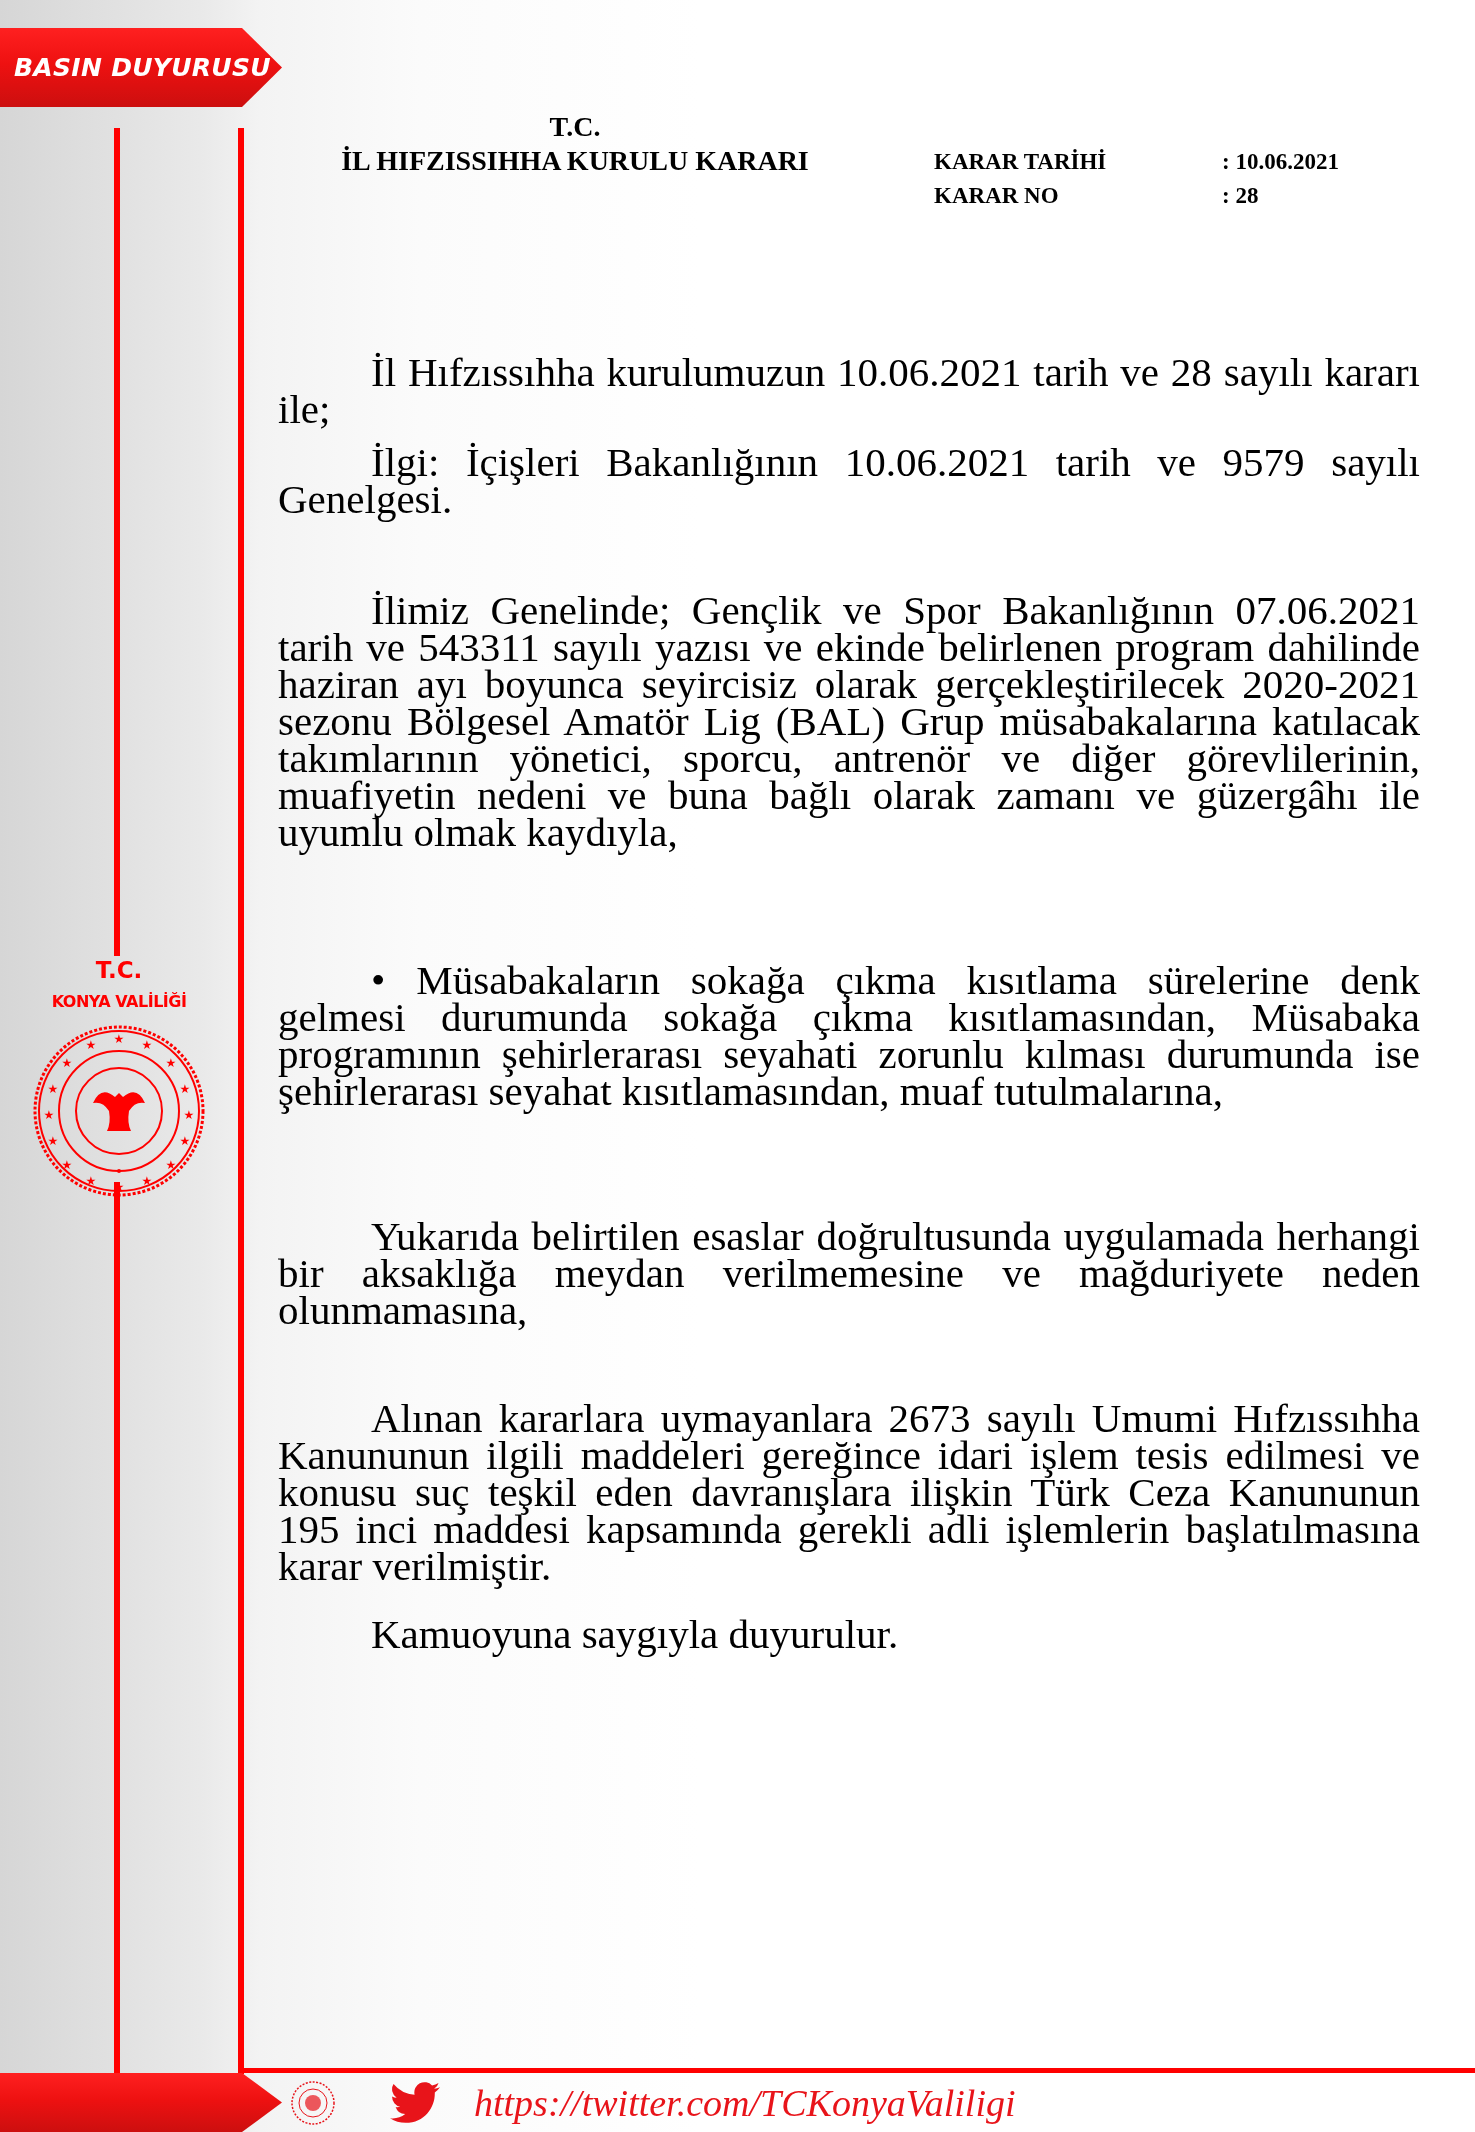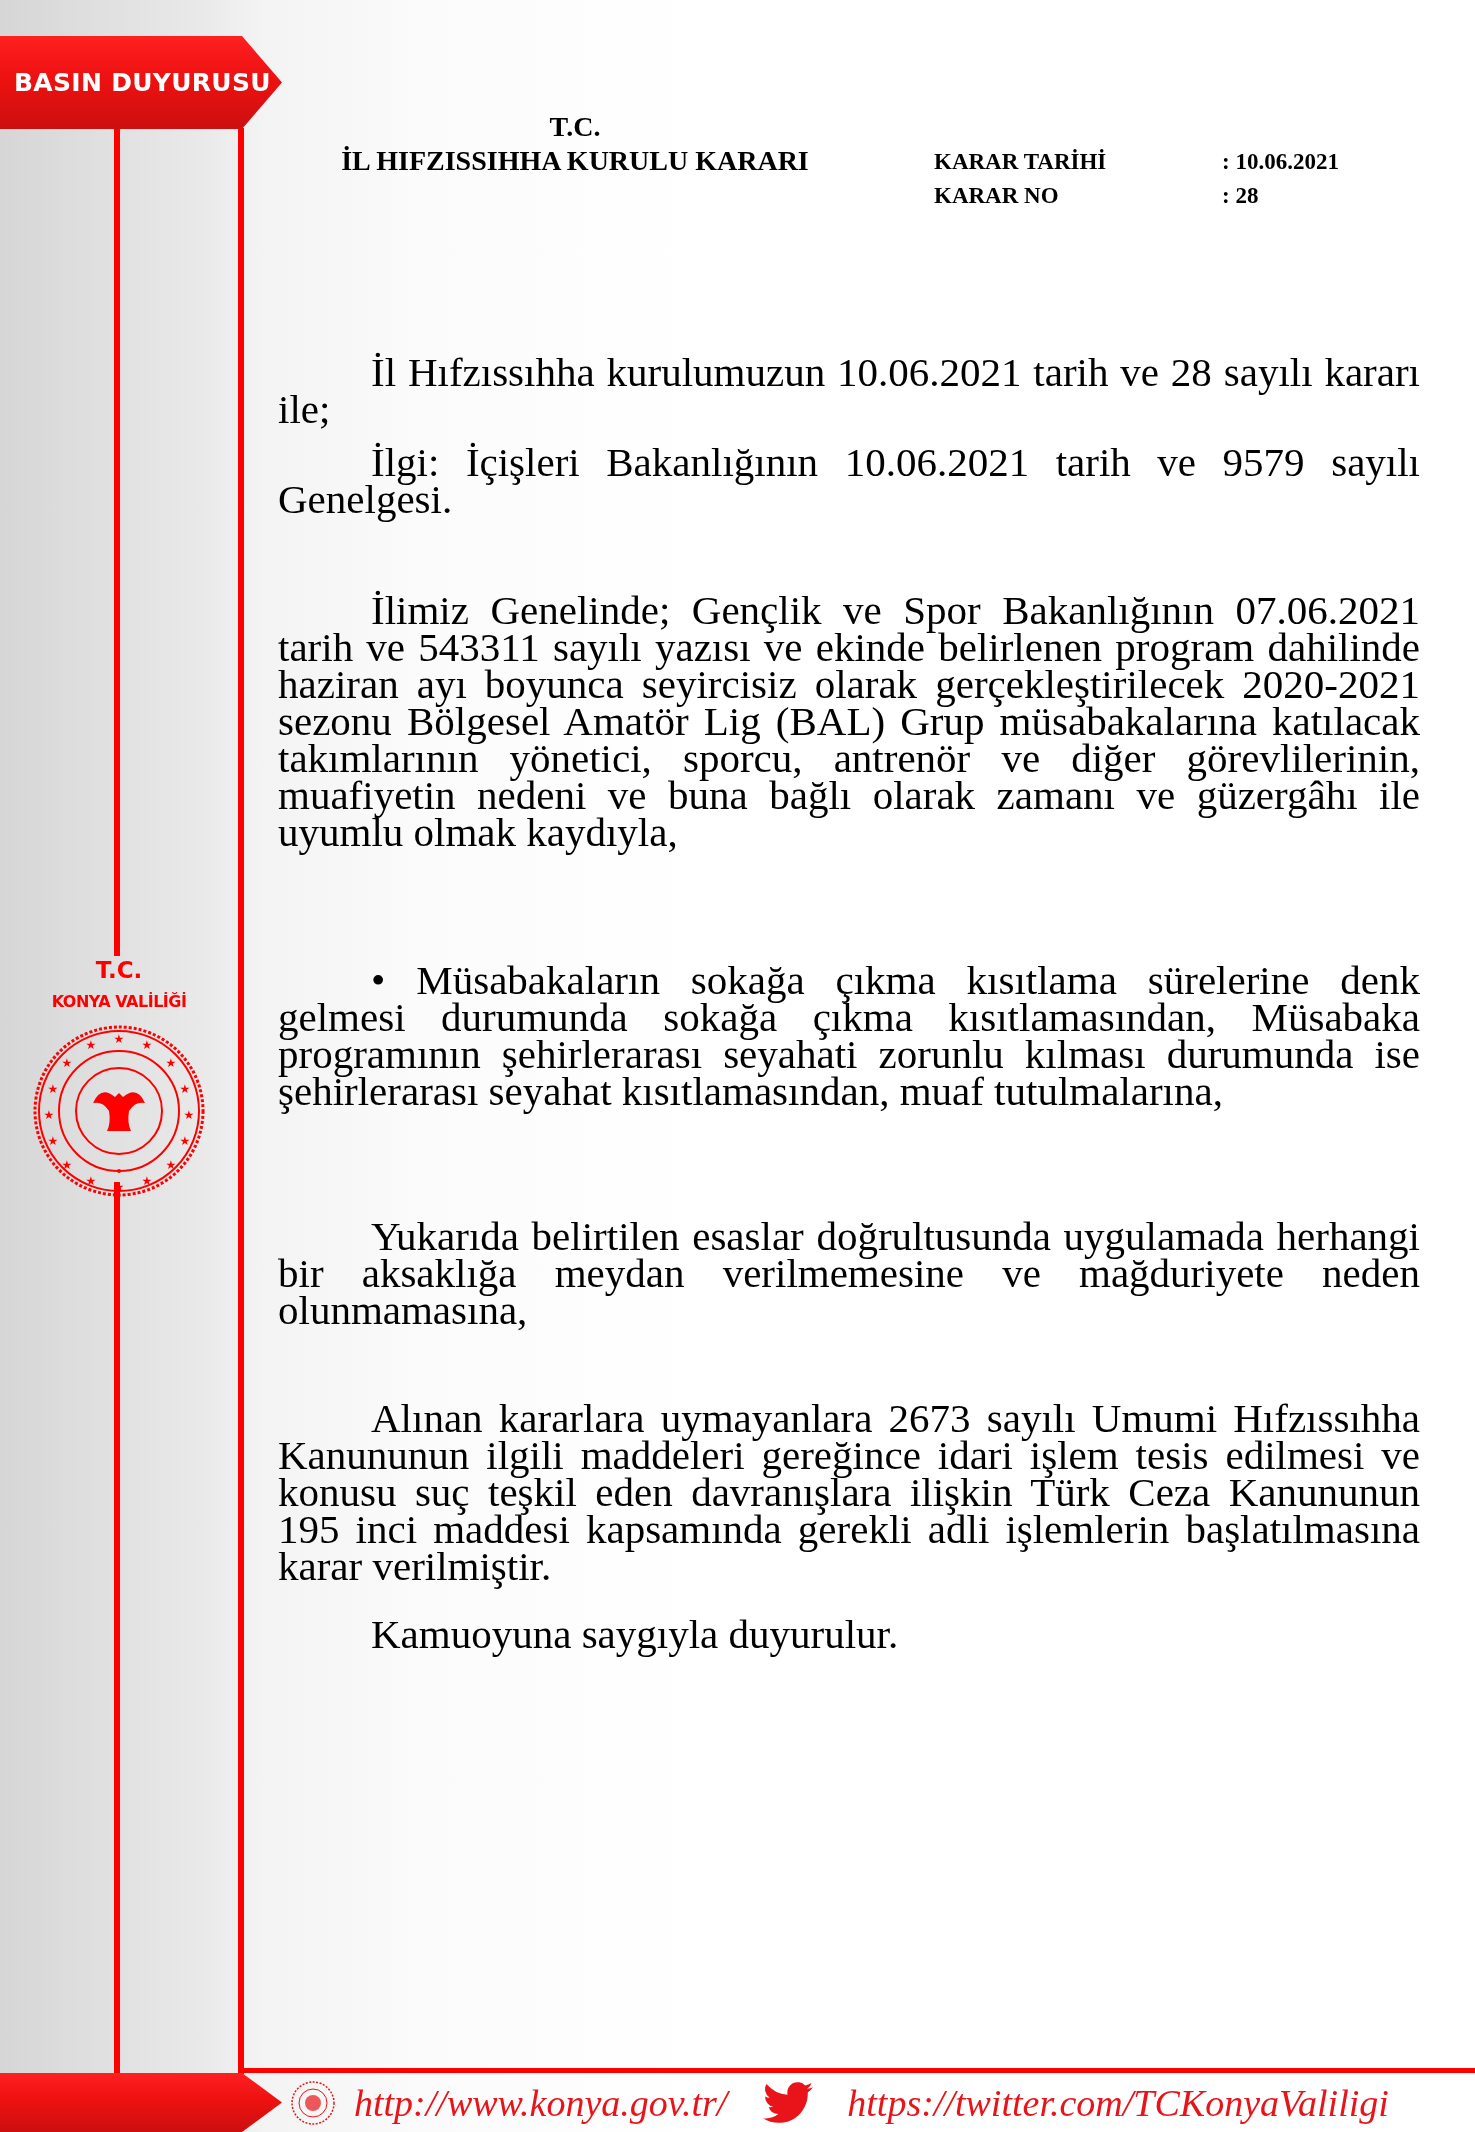--- a/index.html
+++ b/index.html
@@ -9,21 +9,21 @@
     font-family: "Liberation Serif", serif; color:#000;
   }
   .vline { position:absolute; background:#ff0000; width:6px; }
   .hline { position:absolute; background:#ff0000; height:5px; }
   .banner {
     position:absolute; left:0; color:#fff;
     background: linear-gradient(180deg, #ff2020 0%, #ee1111 45%, #cc0f0f 100%);
     clip-path: polygon(0 0, calc(100% - 40px) 0, 100% 50%, calc(100% - 40px) 100%, 0 100%);
     display:flex; align-items:center;
   }
-  .banner-top { top:36px; width:282px; height:93px; }
+  .banner-top { top:28px; width:282px; height:79px;font-style:italic; }
   .banner-top span {
     font-family:"DejaVu Sans", sans-serif; font-weight:bold; font-size:25px;
     letter-spacing:0.3px; margin-left:14px;
   }
   .banner-bottom { top:2073px; width:282px; height:59px; }
 
   .side-logo { position:absolute; left:14px; top:955px; width:210px; text-align:center; color:#ff0000; }
   .side-logo .tc, .side-logo .val {
     font-family:"DejaVu Sans", sans-serif; font-weight:bold; display:block; line-height:31px;
   }
@@ -136,18 +136,17 @@
 </div>
 
 <div class="banner banner-bottom"></div>
 
 <div class="footer">
   <svg class="seal" viewBox="0 0 46 46">
     <circle cx="23" cy="23" r="21" fill="none" stroke="#e8141a" stroke-width="1.5" stroke-dasharray="2 1.5"></circle>
     <circle cx="23" cy="23" r="14" fill="none" stroke="#e8141a" stroke-width="1"></circle>
     <circle cx="23" cy="23" r="8" fill="#e8141a" opacity="0.7"></circle>
   </svg>
-  <a>http://www.konya.gov.tr/</a>
   <svg class="tw" viewBox="0 0 24 20">
     <path fill="#e8141a" d="M24 2.4a9.8 9.8 0 0 1-2.8.8A4.9 4.9 0 0 0 23.3.4a9.8 9.8 0 0 1-3.1 1.2A4.9 4.9 0 0 0 11.8 6 14 14 0 0 1 1.7.9a4.9 4.9 0 0 0 1.5 6.6 4.9 4.9 0 0 1-2.2-.6v.1a4.9 4.9 0 0 0 3.9 4.8 4.9 4.9 0 0 1-2.2.1 4.9 4.9 0 0 0 4.6 3.4A9.9 9.9 0 0 1 0 17.3 14 14 0 0 0 7.5 19.5c9.1 0 14-7.5 14-14v-.6A10 10 0 0 0 24 2.4z"></path>
   </svg>
   <a>https://twitter.com/TCKonyaValiligi</a>
 </div>
 
 </body></html>

